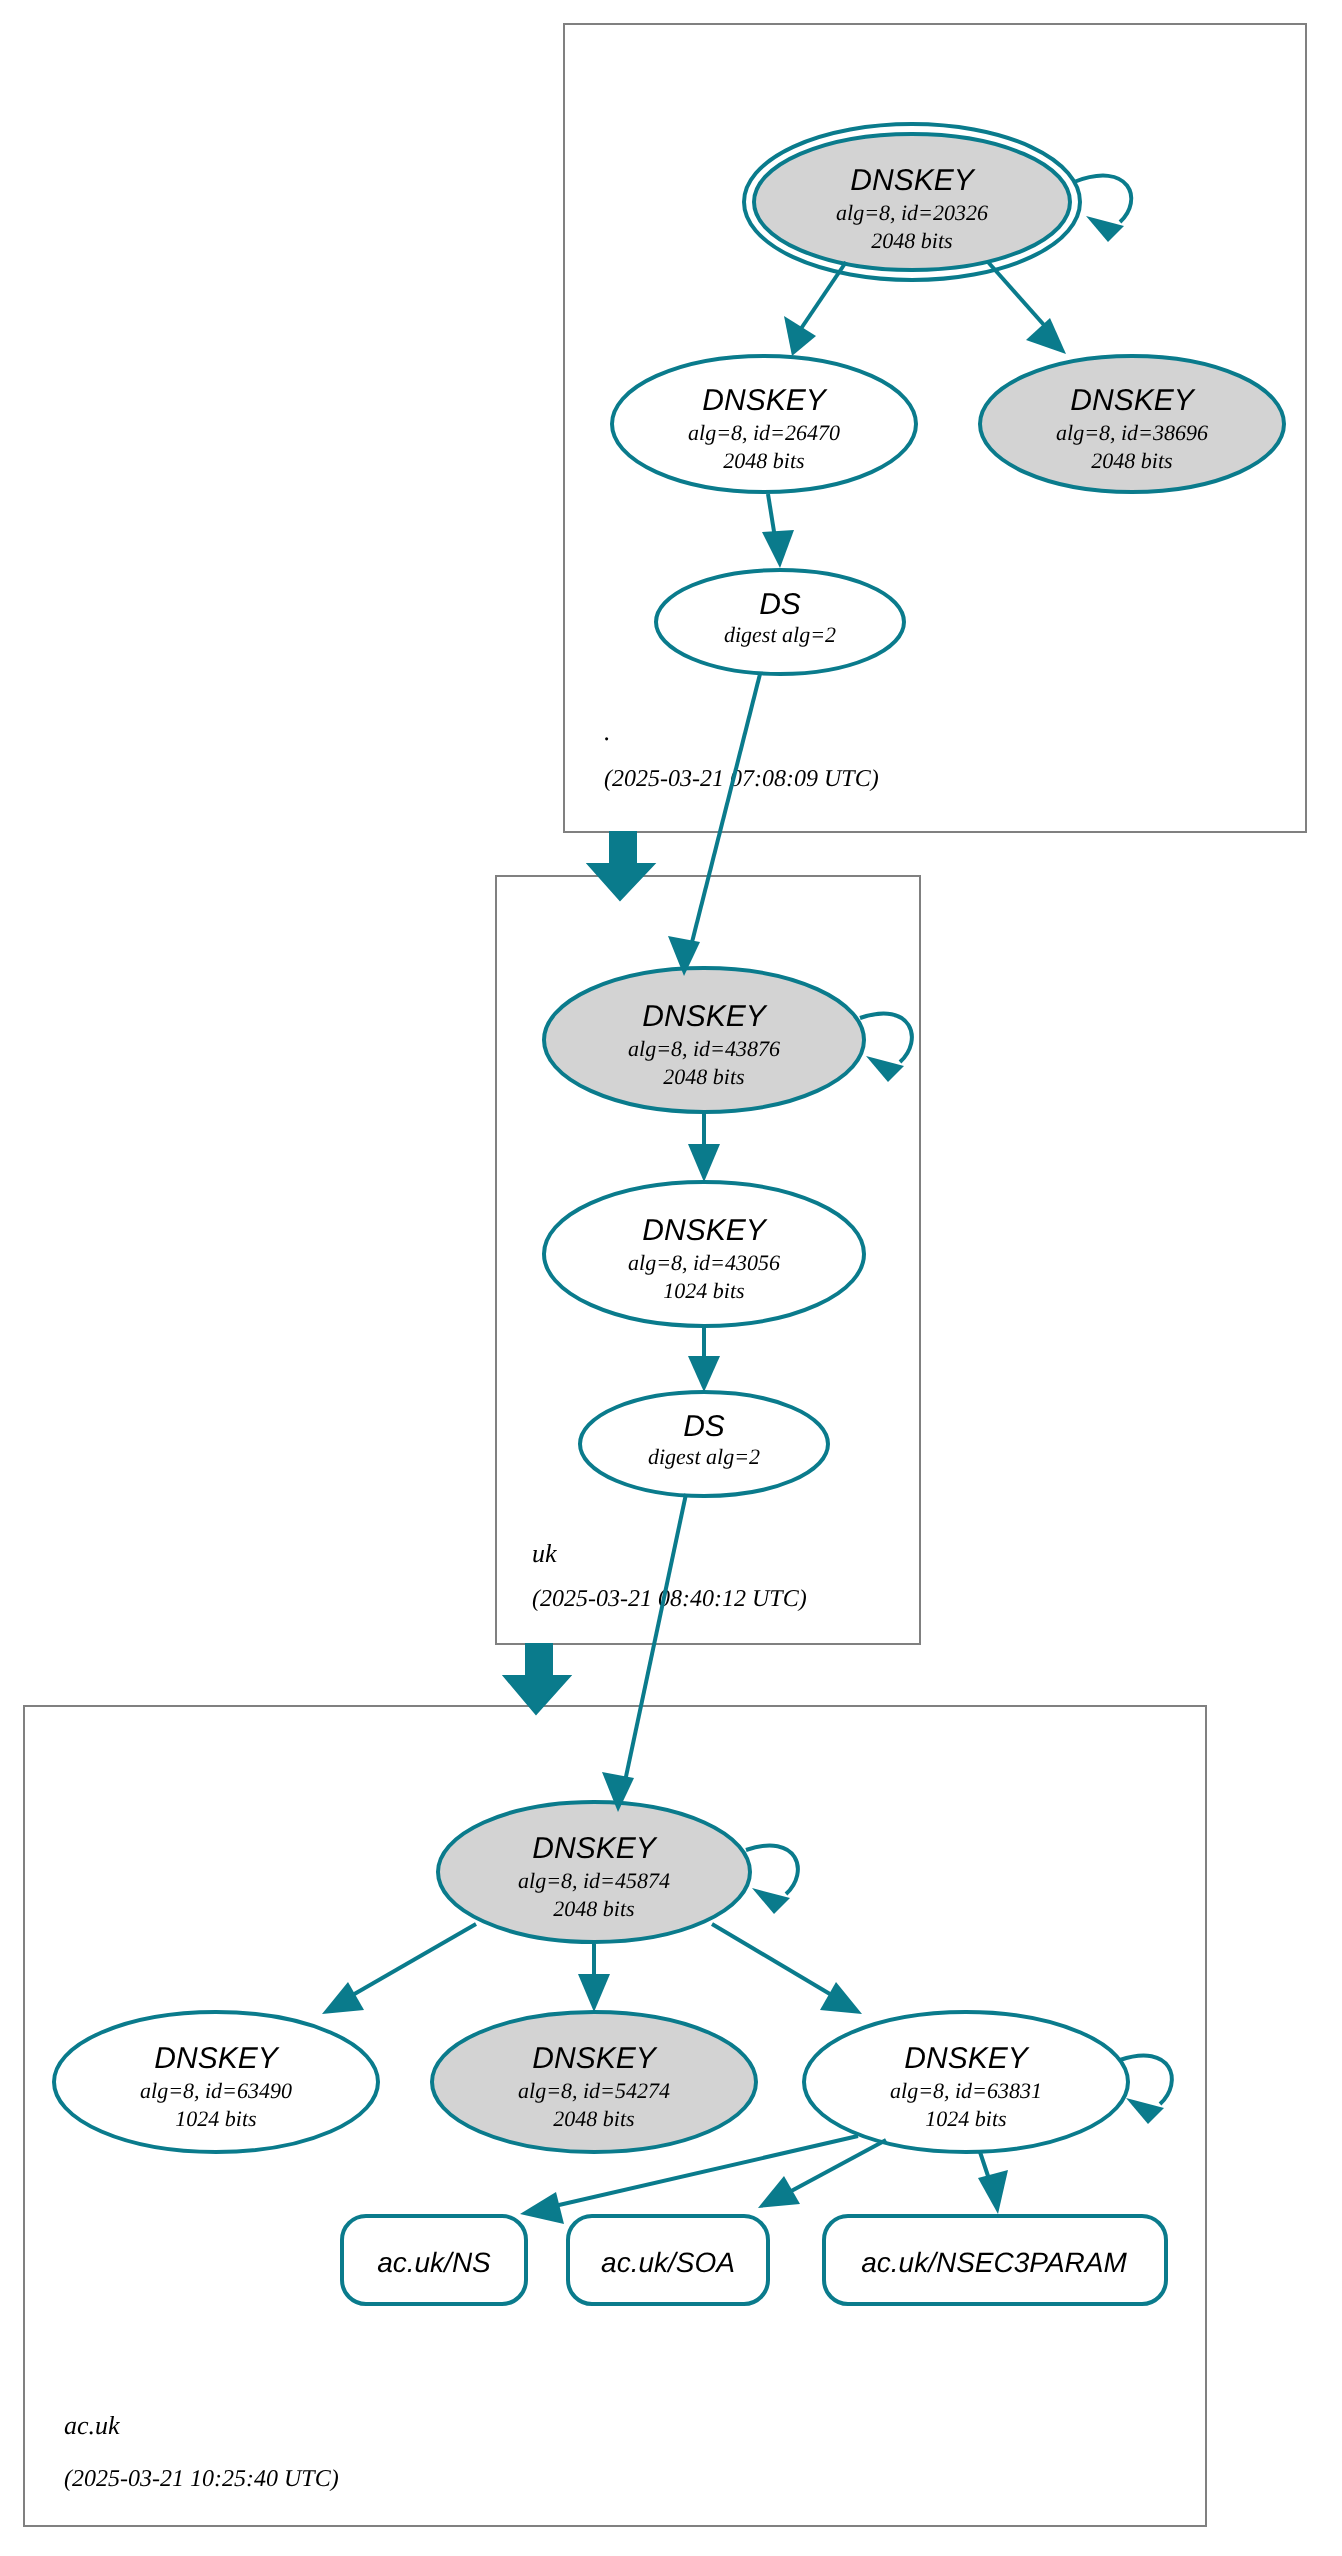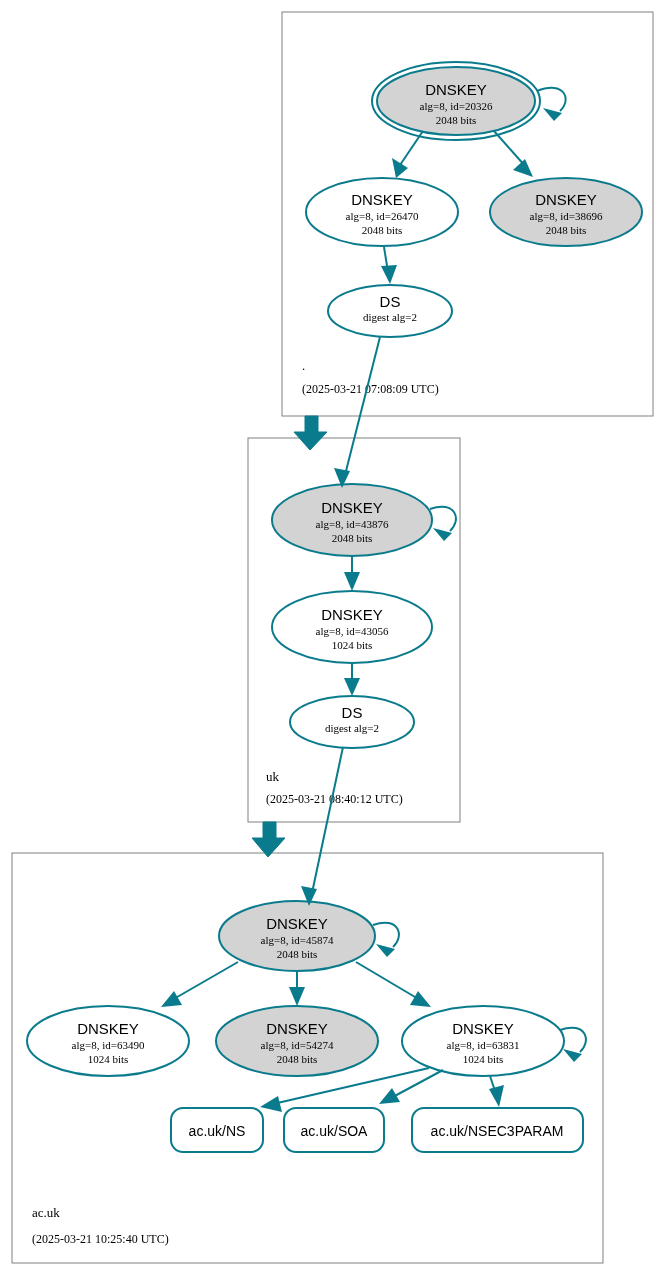--- a/index.html
+++ b/index.html
@@ -2,20 +2,21 @@
 <html><head>
 <meta charset="utf-8">
 <style>
   html,body{margin:0;padding:0;background:#ffffff;}
   #root-canvas{
     position:relative;
     width:671px;height:1278px;
     background:#ffffff;
     font-family:"Liberation Sans", sans-serif;
     overflow:hidden;
+    font-style:italic;
   }
   svg.graph{position:absolute;left:0;top:0;width:671px;height:1278px;}
   .cluster-rect{fill:#ffffff;stroke:#808080;stroke-width:1;}
   .node-ellipse{stroke:#0a7b8c;stroke-width:2;}
   .node-ellipse.filled{fill:#d3d3d3;}
   .node-ellipse.plain{fill:#ffffff;}
   .node-outer{fill:none;stroke:#0a7b8c;stroke-width:2;}
   .rrset-rect{fill:#ffffff;stroke:#0a7b8c;stroke-width:2;}
   .edge{fill:none;stroke:#0a7b8c;stroke-width:2;}
   .edge-thick{fill:#0a7b8c;stroke:#0a7b8c;stroke-width:1;}

